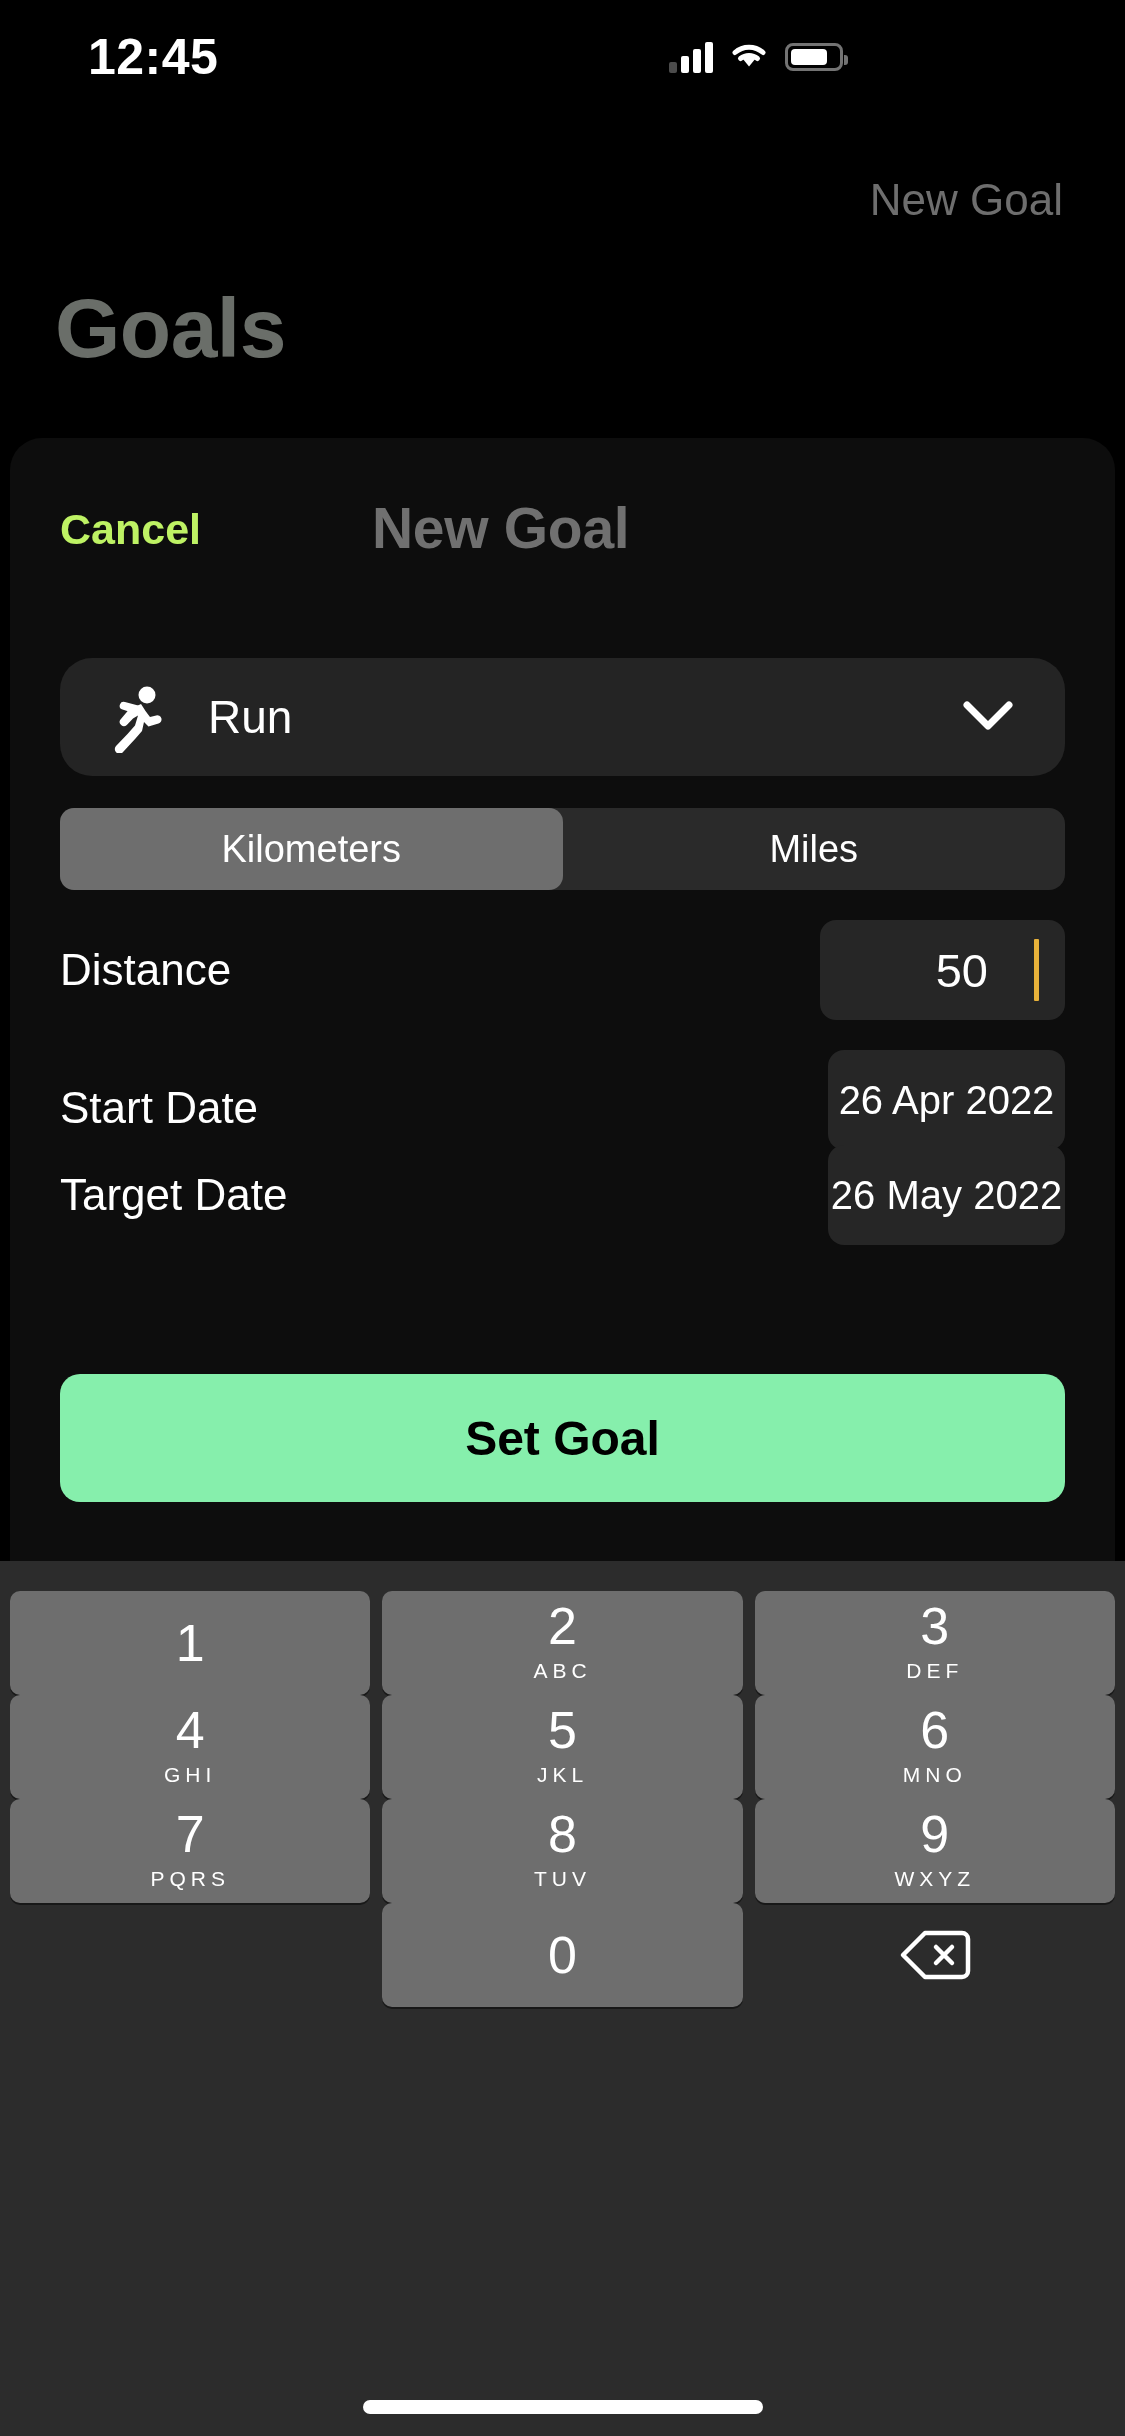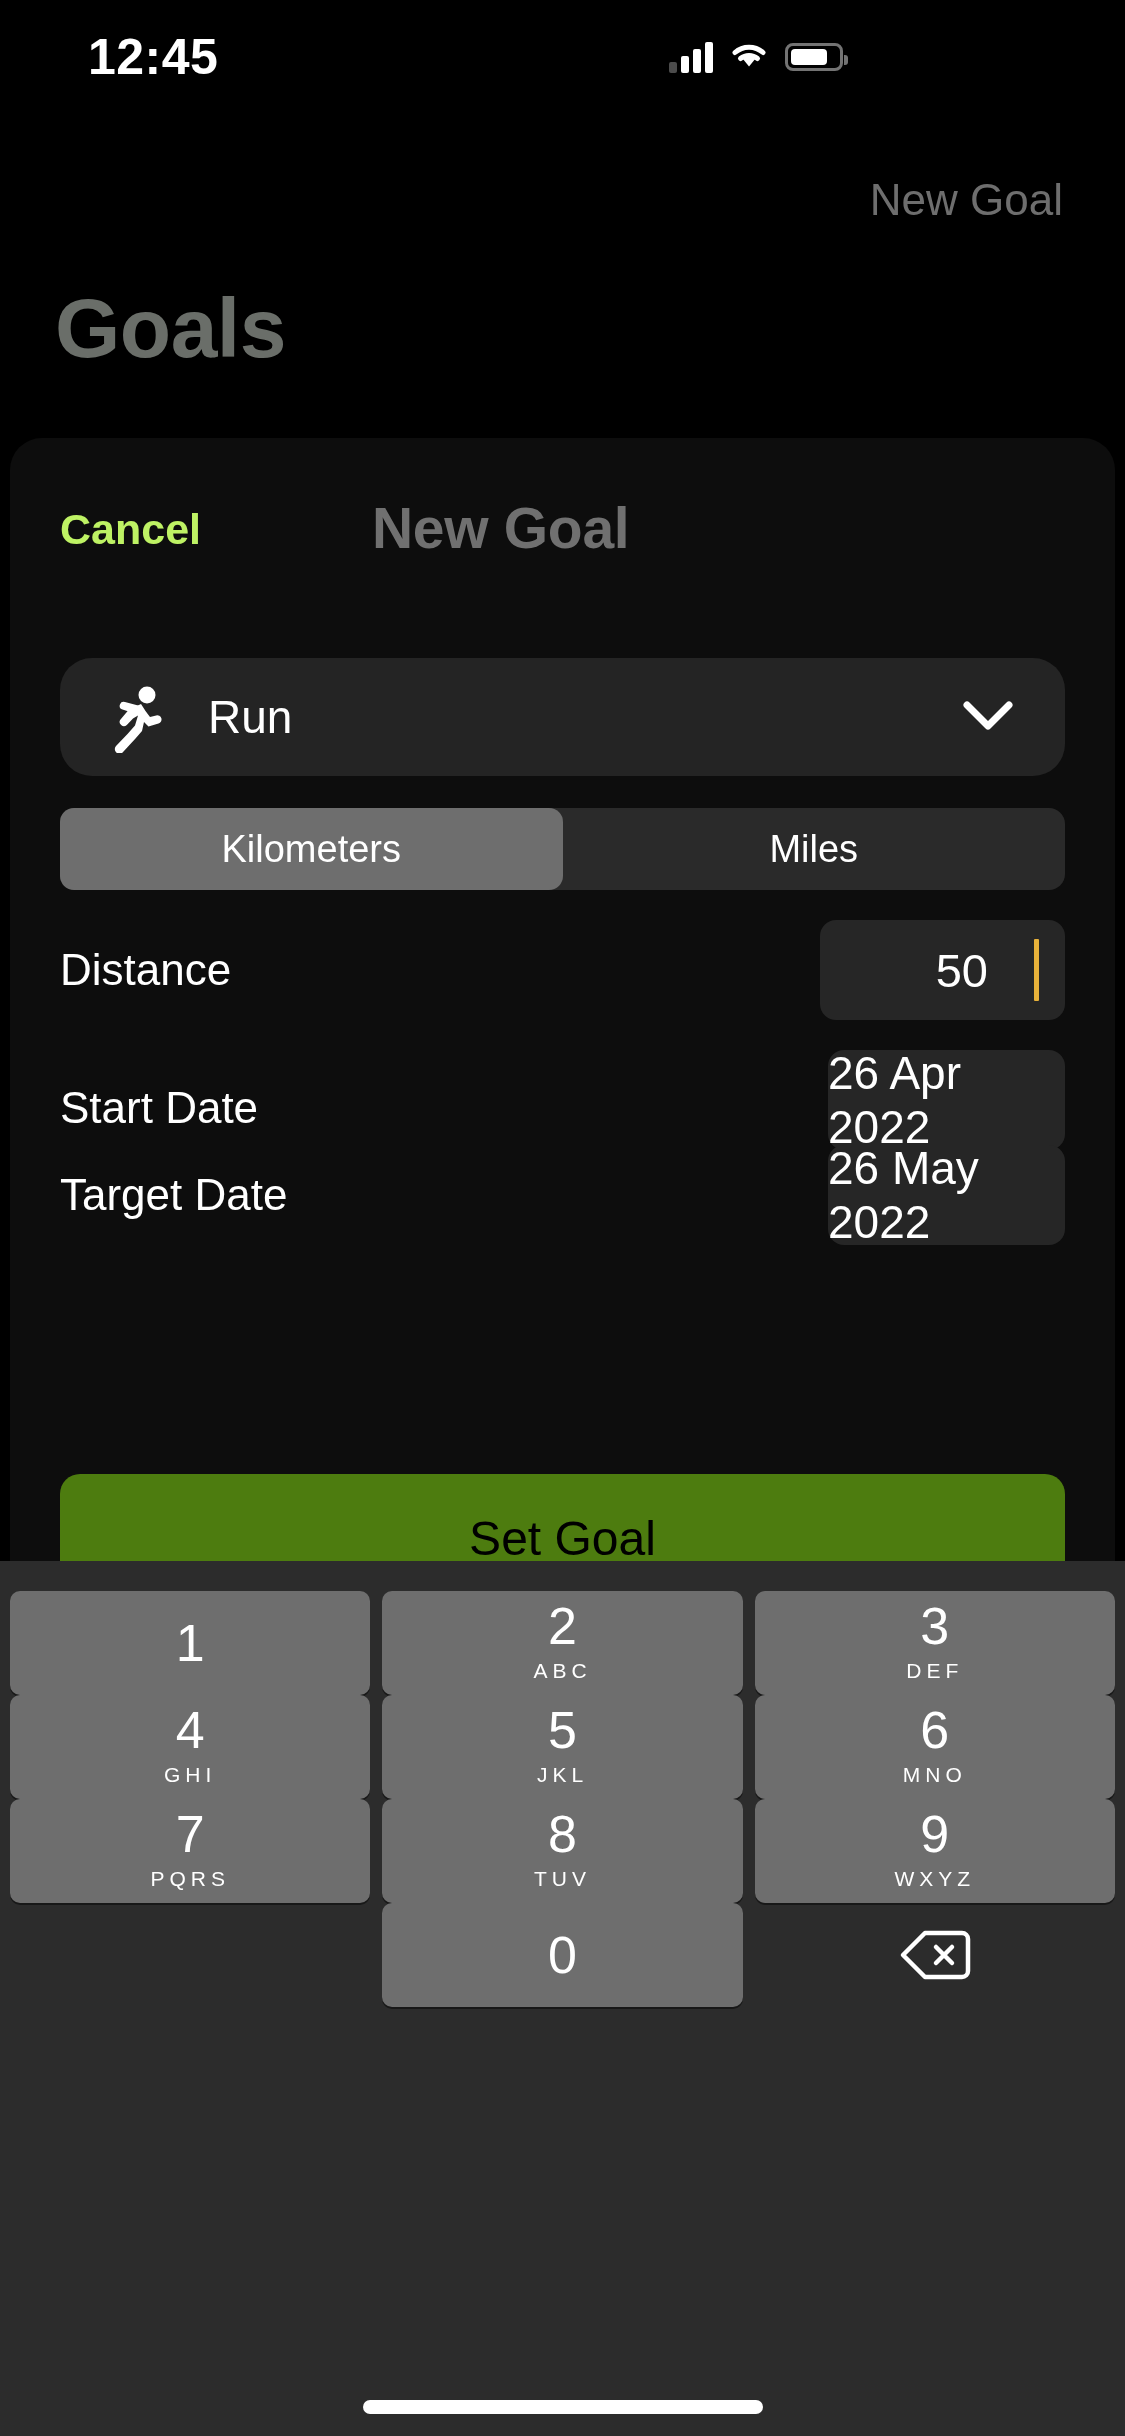--- a/index.html
+++ b/index.html
@@ -124,30 +124,30 @@
   #distance-box { width:245px; padding-right:26px; }
   #distance-value { font-size:47px; color:#fff; }
   #distance-caret {
     display:inline-block; width:5px; height:62px;
     background:#e8b23a; margin-left:7px; border-radius:1px;
   }
   #start-row { top:1058px; }
   #start-box { width:237px; justify-content:center; }
   #target-row { top:1145px; }
   #target-box { width:237px; justify-content:center; }
-  .date-value { font-size:46px; color:#fff; }
+  .date-value { font-size:40px; color:#fff; }
   #start-row .value-box { top:-8px; }
   #target-row .value-box { top:0; }
 
   
   #set-goal-btn {
-    position:absolute; left:60px; top:1474px; width:1005px; height:128px;
-    background:#4d7c0f; border-radius:20px;
+    position:absolute; left:60px; top:1374px; width:1005px; height:128px;
+    background:#86efac; border-radius:20px;
     display:flex; align-items:center; justify-content:center;
-    font-size:48px; font-weight:400; color:#000;
+    font-size:48px; font-weight:700; color:#000;
     z-index:11;
   }
 
   
   #keyboard {
     position:absolute; left:0; top:1561px; width:1125px; height:875px;
     background:#2c2c2c;
     z-index:20;
   }
   #keypad {

